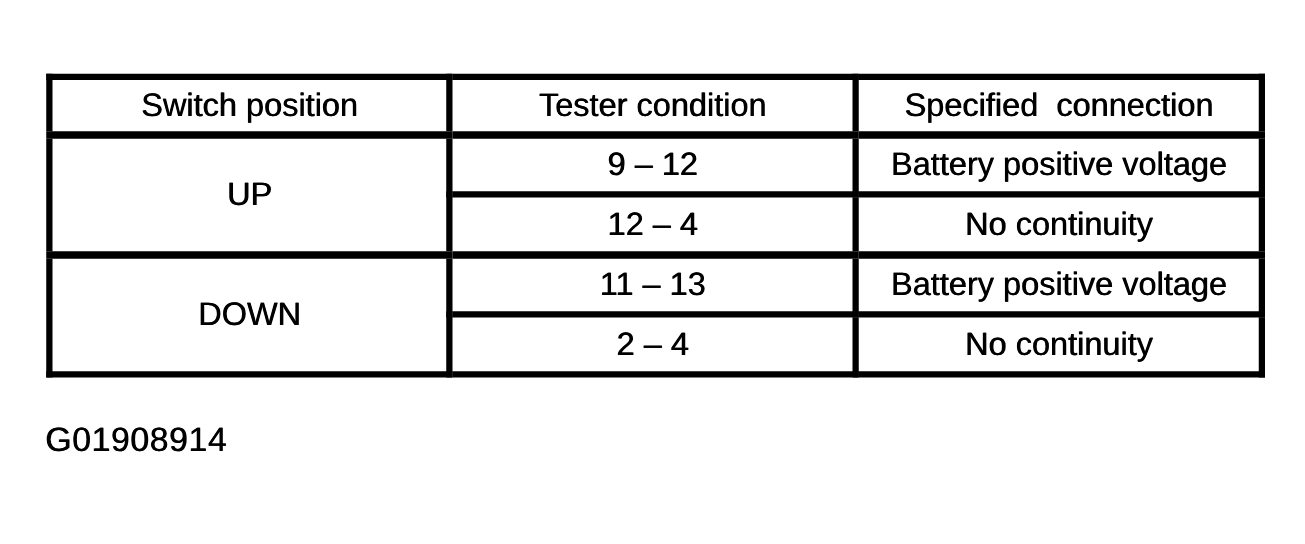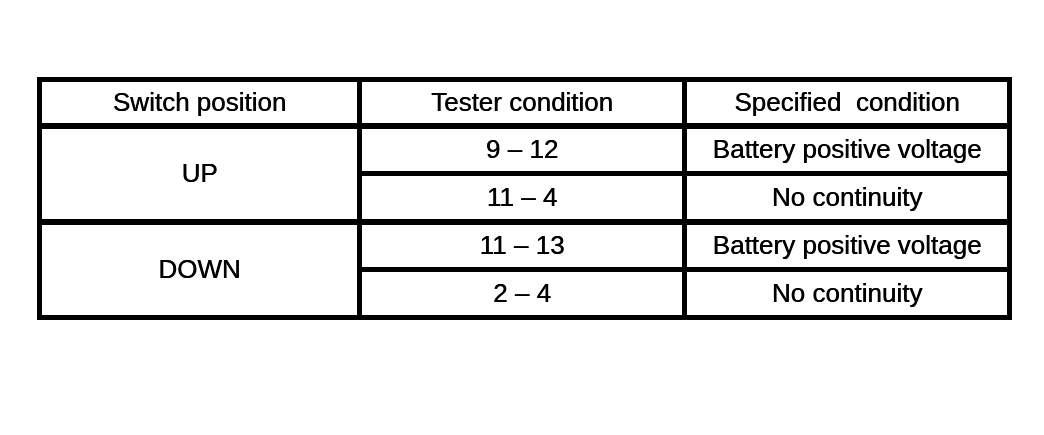--- a/index.html
+++ b/index.html
@@ -12,21 +12,21 @@
     width: 1044px;
     height: 435px;
     background: #ffffff;
     font-family: "Liberation Sans", sans-serif;
     color: #000000;
     overflow: hidden;
   }
   table.spec-table {
     position: absolute;
     left: 37px;
-    top: 77px;
+    top: 59px;
     border-collapse: collapse;
     table-layout: fixed;
     width: 970px;
   }
   .spec-table th,
   .spec-table td {
     border: 5px solid #000000;
     padding: 0;
     margin: 0;
     text-align: center;
@@ -64,39 +64,40 @@
   <table class="spec-table">
     <colgroup>
       <col style="width:320px">
       <col style="width:325px">
       <col style="width:325px">
     </colgroup>
     <thead>
       <tr class="header-row">
         <th>Switch position</th>
         <th>Tester condition</th>
-        <th>Specified  condition</th>
+        <th>Specified  connection</th>
       </tr>
     </thead>
     <tbody>
       <tr>
         <td rowspan="2" class="group-end">UP</td>
         <td>9 – 12</td>
         <td>Battery positive voltage</td>
       </tr>
       <tr>
-        <td class="group-end">11 – 4</td>
+        <td class="group-end">12 – 4</td>
         <td class="group-end">No continuity</td>
       </tr>
       <tr>
         <td rowspan="2">DOWN</td>
         <td>11 – 13</td>
         <td>Battery positive voltage</td>
       </tr>
       <tr>
         <td>2 – 4</td>
         <td>No continuity</td>
       </tr>
     </tbody>
   </table>
 
+  <div class="caption">G01908914</div>
 
 </div>
 
 </body></html>

